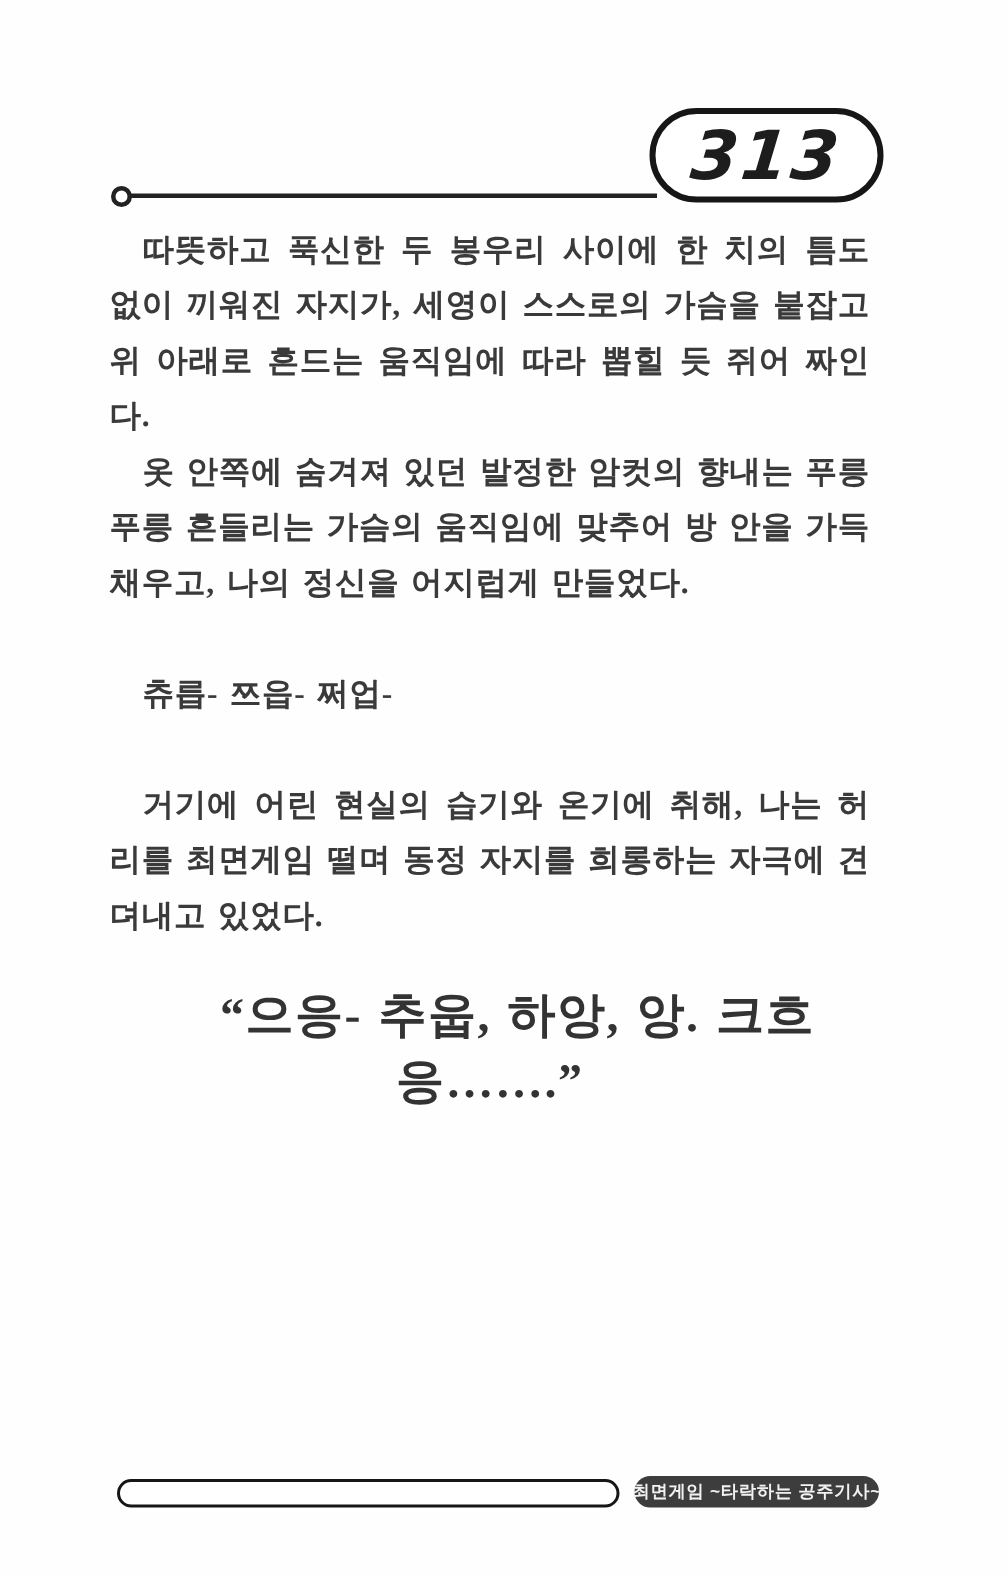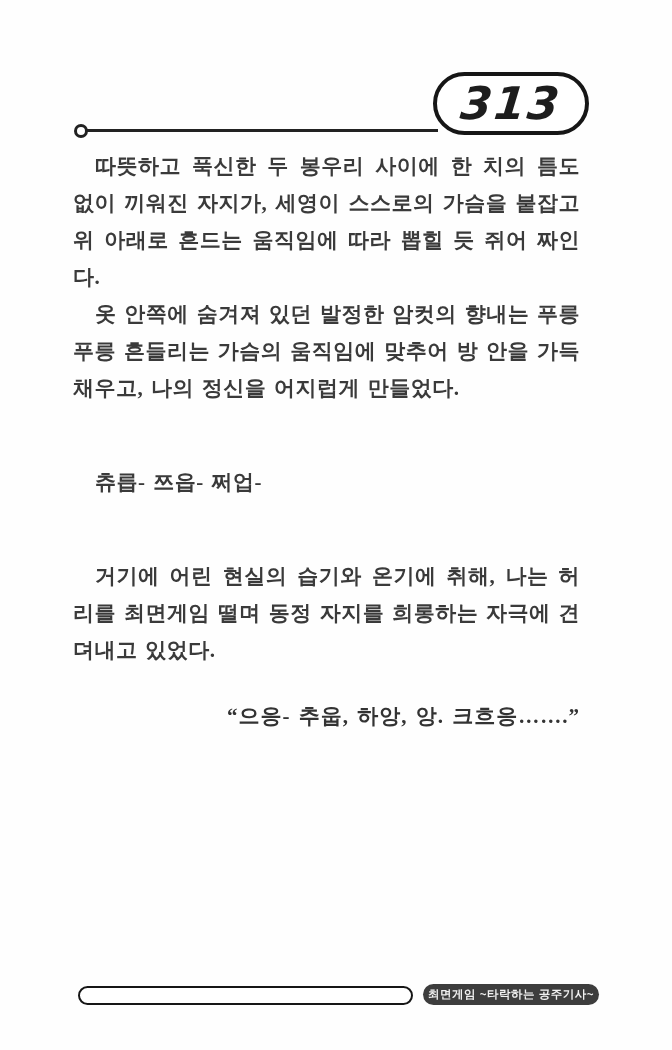--- a/index.html
+++ b/index.html
@@ -72,49 +72,49 @@
     text-align: justify;
     letter-spacing: 0.5px;
     word-spacing: 2px;
   }
   .text-block p {
     margin: 0;
     text-indent: 22px;
     font-weight: bold;
   }
   .text-block p.sfx-line {
-    margin: 57px 0;
+    margin: 37px 0;
     text-align: left;
   }
   .text-block p.quote-line {
     margin: 25px 0 36px;
-    font-size: 21px;
+    font-size: 32px;
     line-height: 44px;
     text-indent: 37px;
-    text-align: right;
+    text-align: center;
     letter-spacing: 1px;
     color: #333333;
   }
 
   
   .footer-capsule {
     position: absolute;
     left: 78px;
     top: 986px;
     width: 331px;
     height: 15px;
     background: #ffffff;
     border: 2.5px solid #161616;
     border-radius: 12px;
   }
   .footer-badge {
     position: absolute;
     left: 423px;
     top: 984px;
-    width: 176px;
+    width: 163px;
     height: 21px;
     background: #3d3d3d;
     border-radius: 11px;
     color: #f1f1f1;
     font-family: "Liberation Sans", "DejaVu Sans", sans-serif;
     font-size: 11.5px;
     font-weight: bold;
     letter-spacing: 0.5px;
     display: flex;
     align-items: center;

